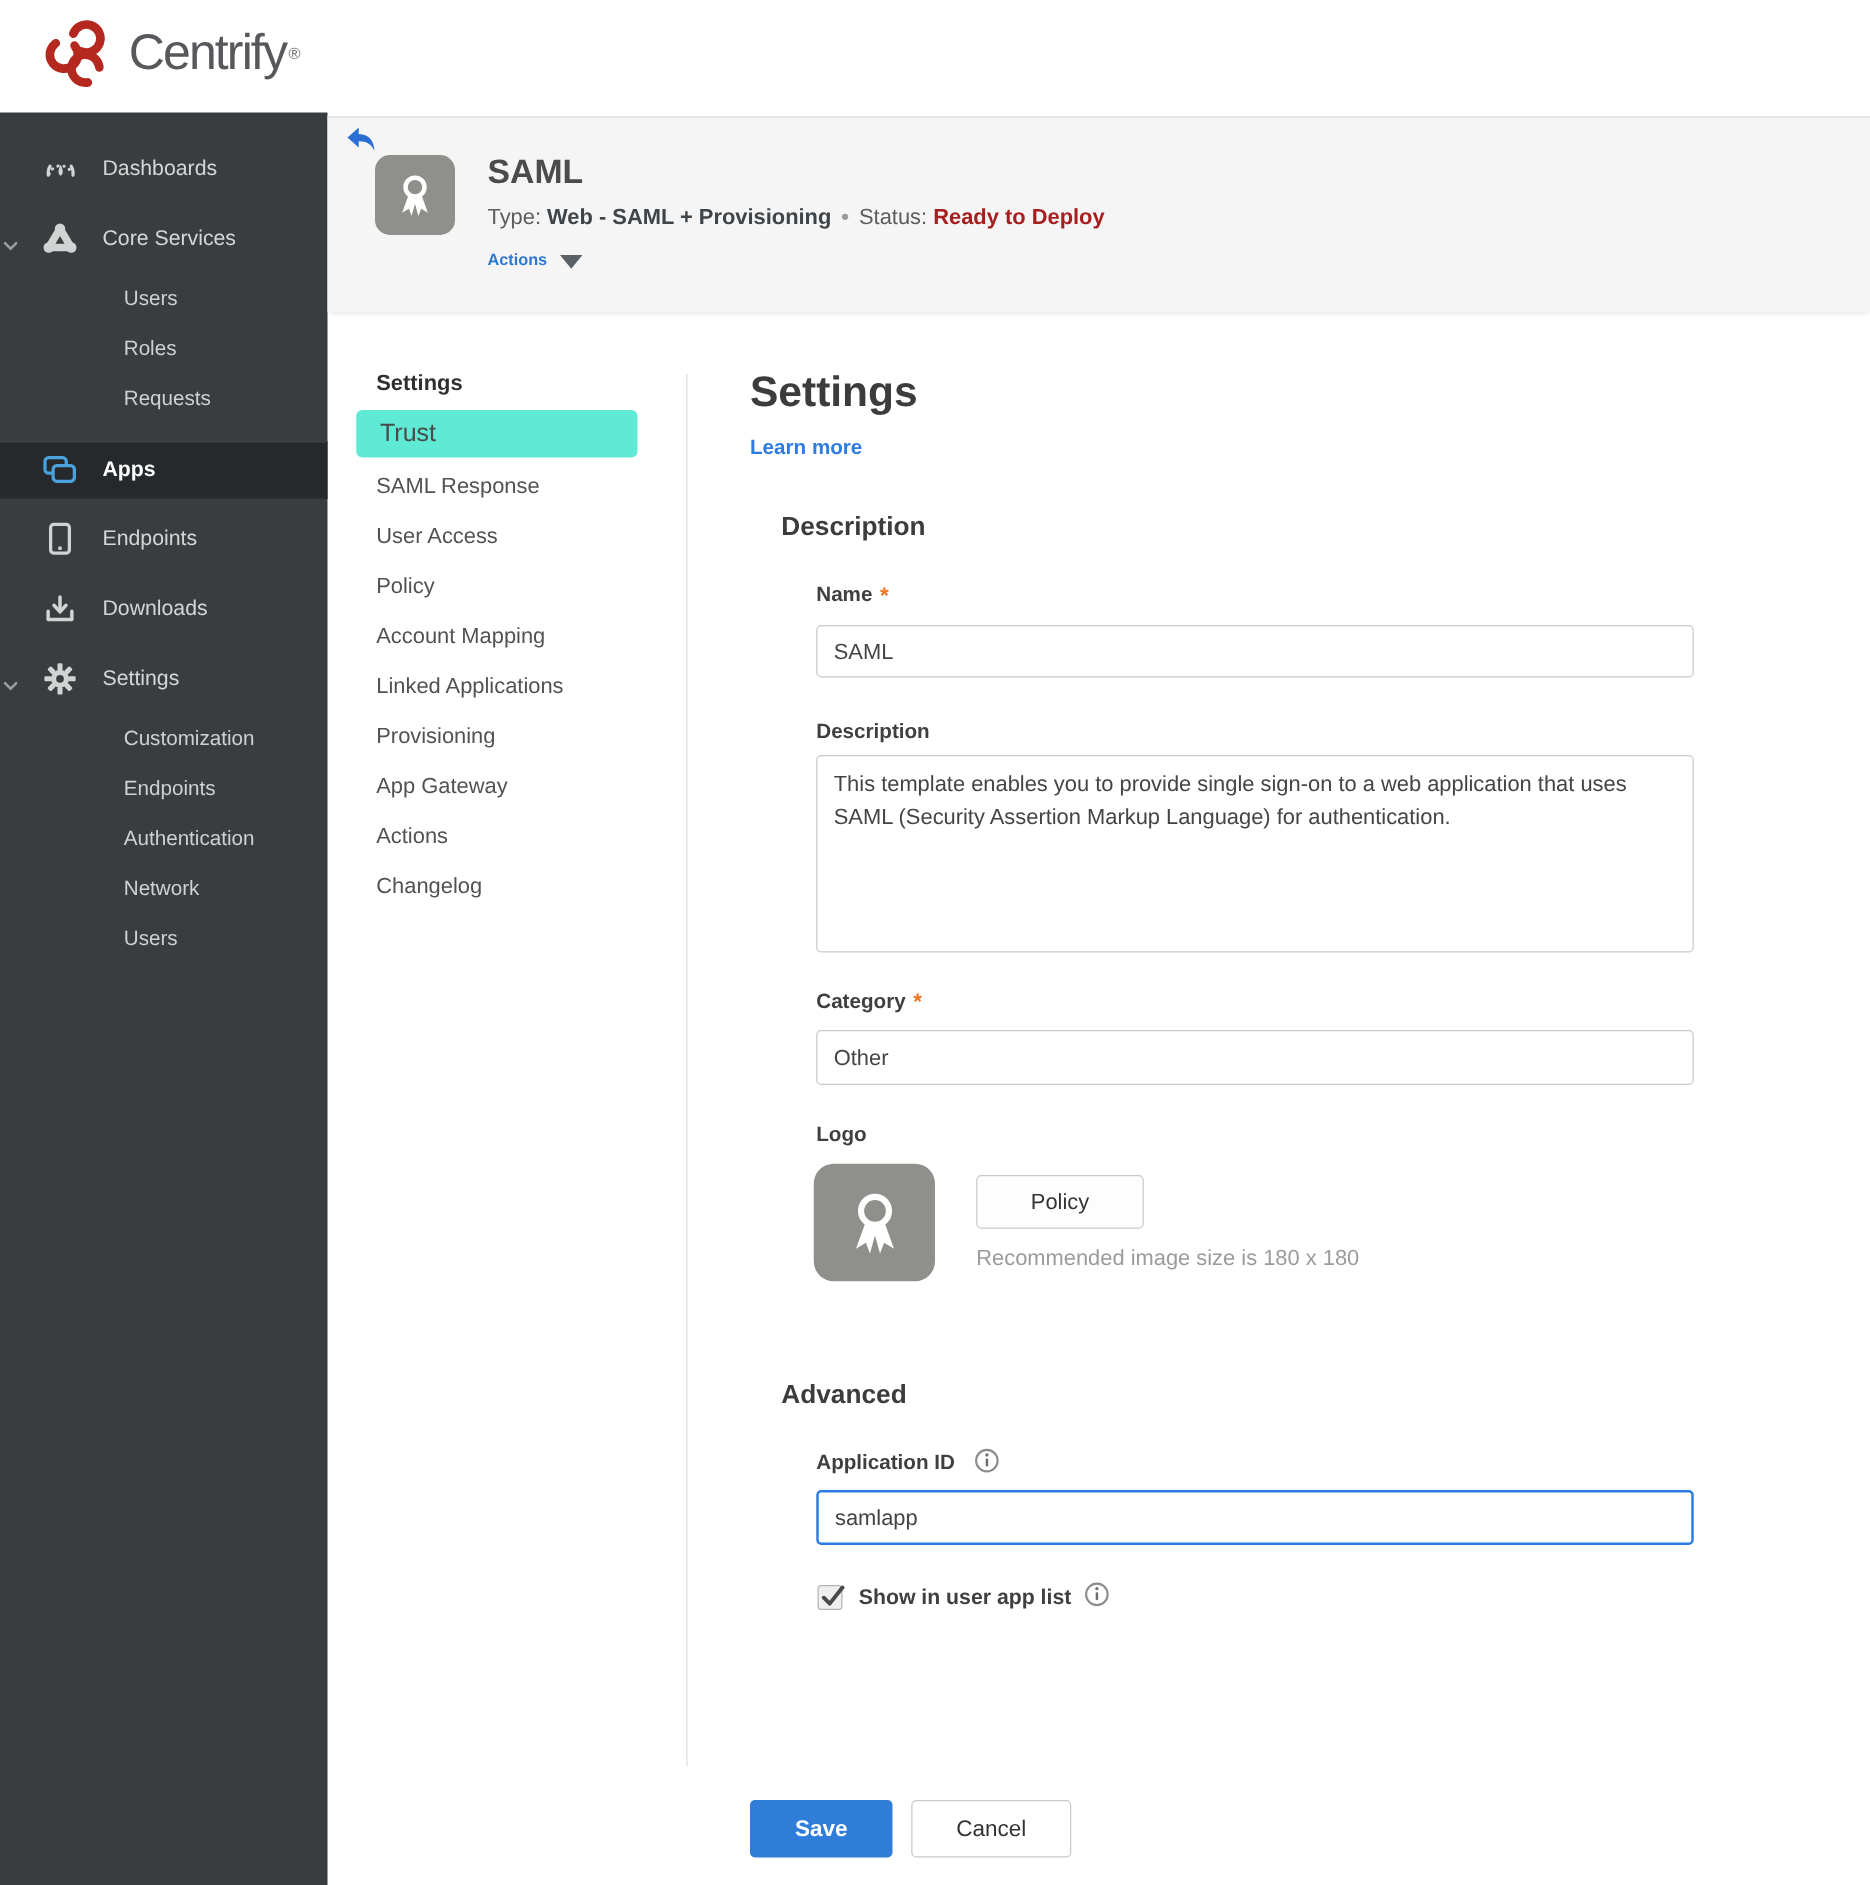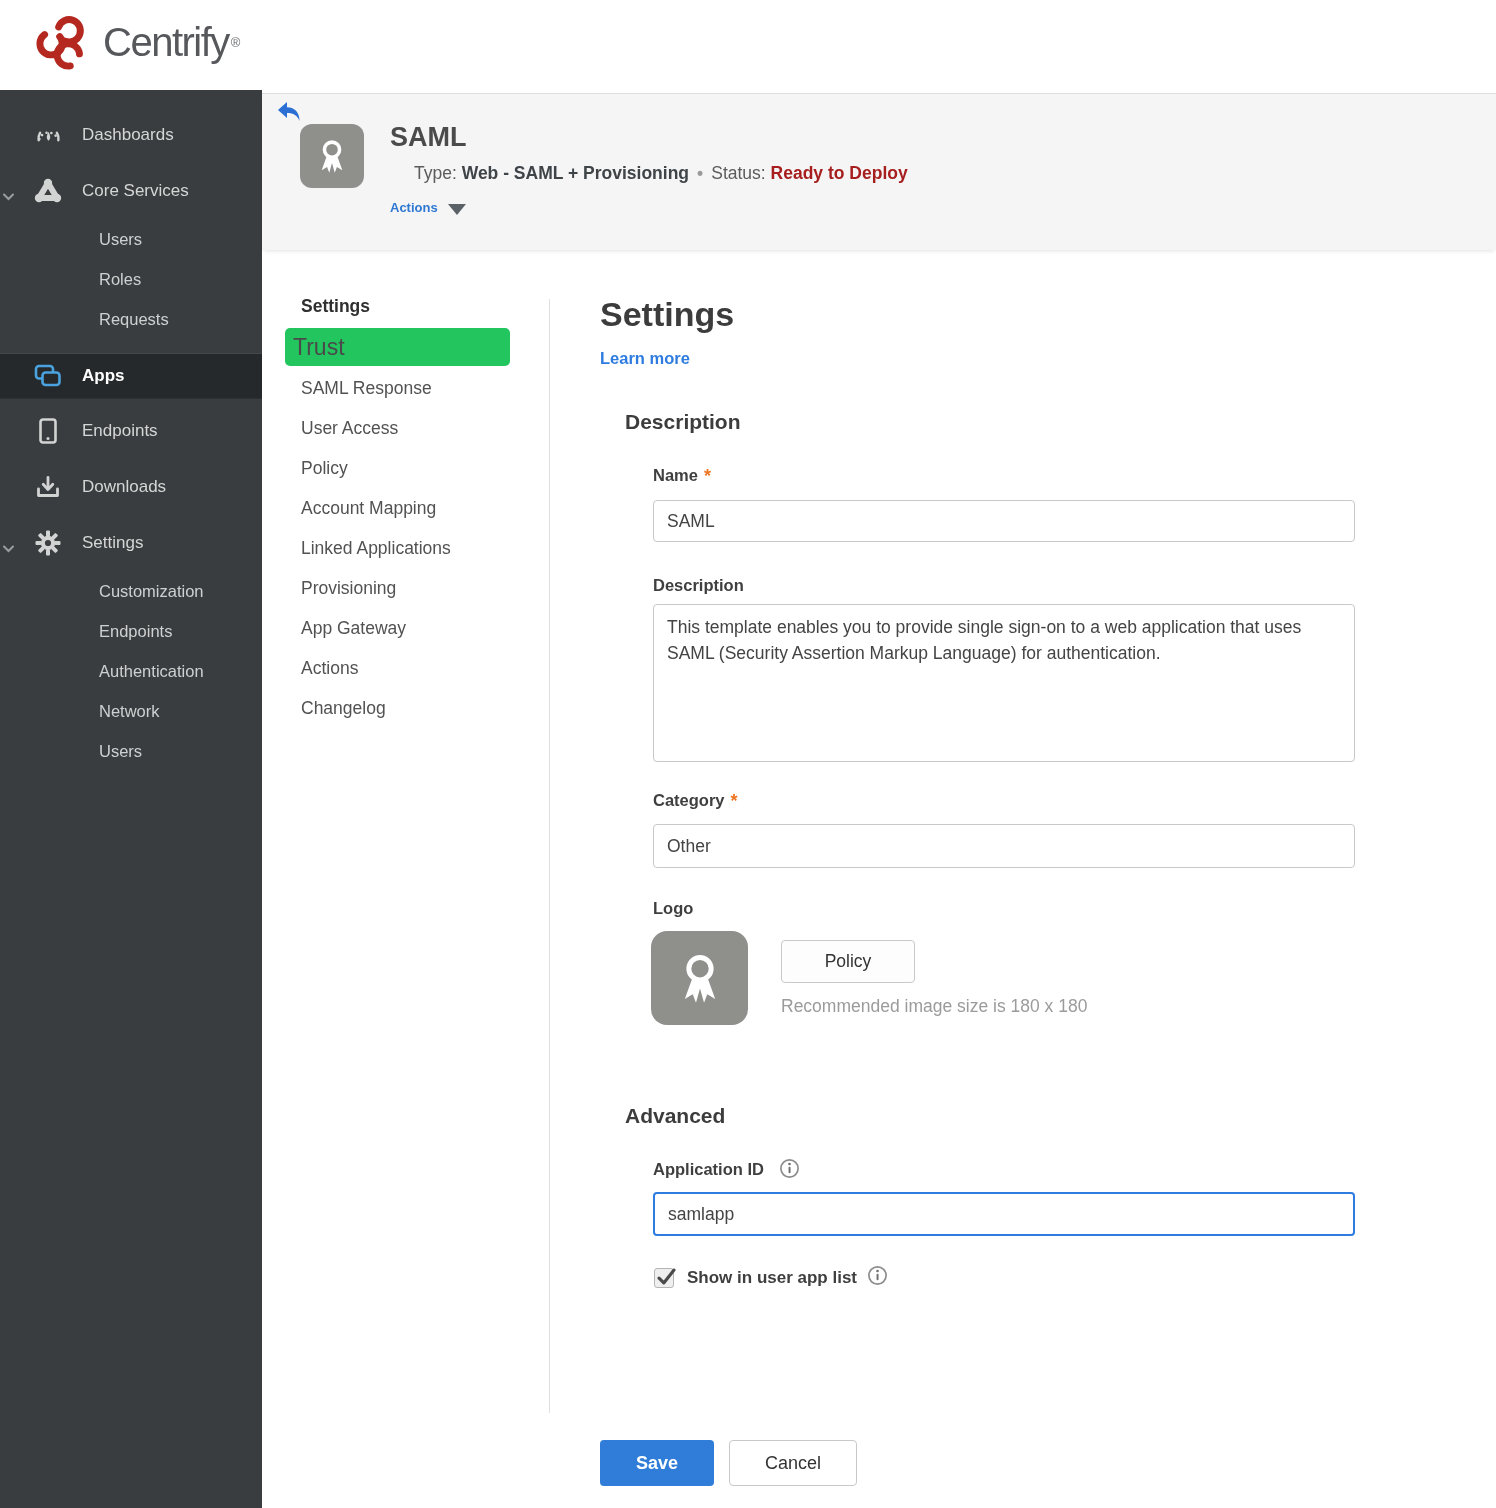--- a/index.html
+++ b/index.html
@@ -23,30 +23,30 @@
   .side-item.active .lbl { color:#ffffff; font-weight:bold; }
   .side-item.after-active { margin-top:4px; }
   .chev { position:absolute; left:3px; top:50%; margin-top:-5px; }
 
   
   .appheader { position:absolute; left:262px; top:93px; width:1234px; height:157px; background:#f5f5f6;
                border-top:1px solid #dedede; box-shadow:0 3px 4px -2px rgba(0,0,0,0.12); }
   .back-btn { position:absolute; left:14px; top:6px; width:26px; height:24px; cursor:pointer; }
   .app-tile { position:absolute; left:38px; top:30px; width:64px; height:64px; border-radius:12px; background:#8f8f8c; display:flex; align-items:center; justify-content:center; }
   .app-title { position:absolute; left:128px; top:28px; font-size:27px; font-weight:bold; color:#4b4b4b; }
-  .app-meta { position:absolute; left:128px; top:69px; font-size:17.5px; color:#5c5c5c;margin-left:24px; }
+  .app-meta { position:absolute; left:128px; top:69px; font-size:17.5px; color:#5c5c5c; }
   .app-meta b { color:#3f4448; }
   .meta-dot { color:#9a9a9a; padding:0 8px; font-weight:bold; }
   .status-val { font-weight:bold; color:#a61e1e; }
   .actions-link { position:absolute; left:128px; top:106px; font-size:13px; font-weight:bold; color:#2e78d2; cursor:pointer; display:flex; align-items:center; }
   .caret-down { width:0; height:0; border-left:9px solid transparent; border-right:9px solid transparent; border-top:11px solid #5a6268; margin-left:10px; margin-top:3px; }
 
   
   .subnav-heading { position:absolute; left:301px; top:296px; font-size:17.5px; font-weight:bold; color:#2f2f2f; }
-  .subnav-selected { position:absolute; left:285px; top:328px; width:225px; height:38px; background:#22c55e; border-radius:5px; display:flex; align-items:center; padding-left:8px; font-size:23px; color:#4a4a4a; cursor:pointer; }
+  .subnav-selected { position:absolute; left:285px; top:328px; width:225px; height:38px; background:#5eead4; border-radius:5px; display:flex; align-items:center; padding-left:19px; font-size:20px; color:#4a4a4a; cursor:pointer; }
   .subnav-list { position:absolute; left:301px; top:368px; width:220px; }
   .subnav-item { height:40px; display:flex; align-items:center; font-size:17.5px; color:#525252; cursor:pointer; }
 
   .v-divider { position:absolute; left:549px; top:299px; width:1px; height:1114px; background:#e0e0e0; }
 
   
   .content-title { position:absolute; left:600px; top:295px; font-size:34px; font-weight:bold; color:#3c3c3c; }
   .learn-more { position:absolute; left:600px; top:349px; font-size:16.5px; font-weight:bold; color:#2e7ce0; cursor:pointer; }
   .section-h { position:absolute; font-size:21px; font-weight:bold; color:#3c3c3c; }
   .field-label { position:absolute; font-size:16.5px; font-weight:bold; color:#3f3f3f; }

